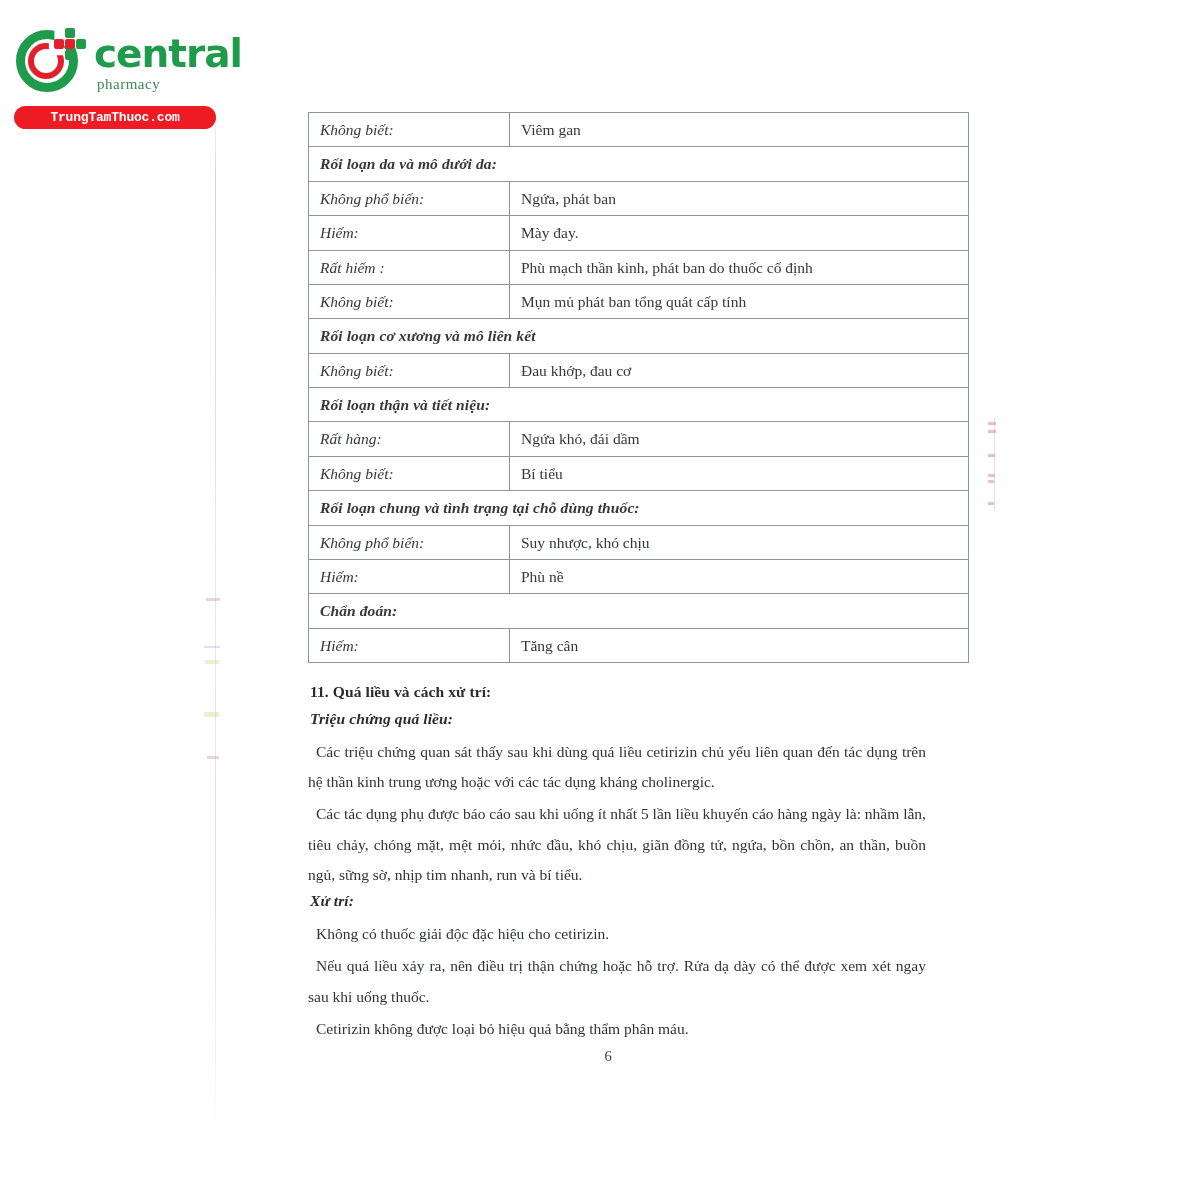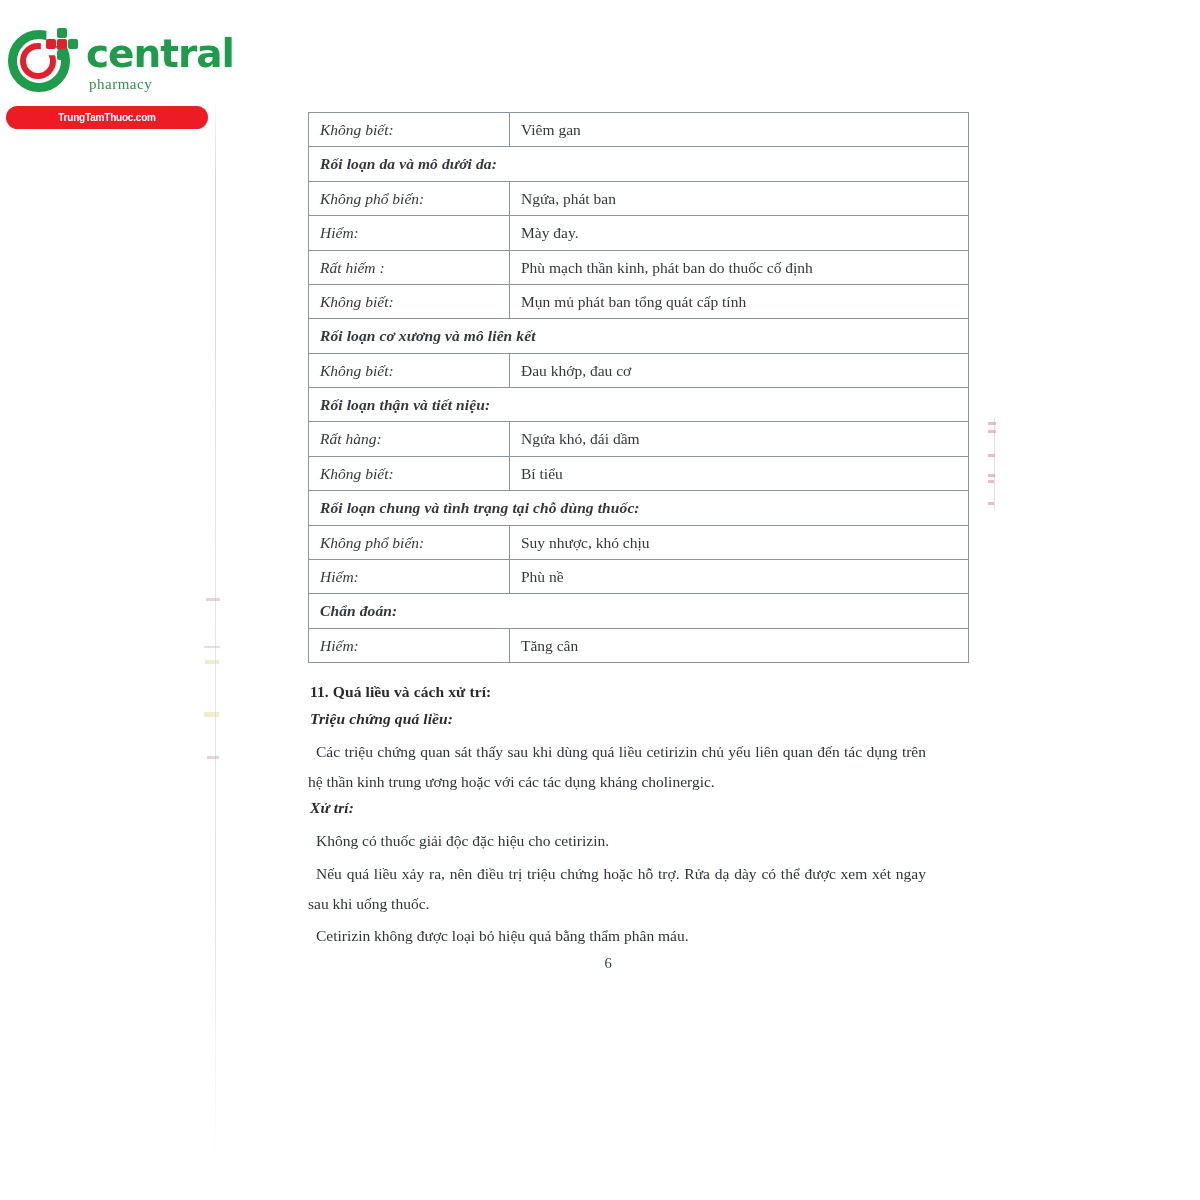--- a/index.html
+++ b/index.html
@@ -50,21 +50,21 @@
   }
   .right-marks .v {
     left: 6px; top: 0;
     width: 1px; height: 92px;
     background: rgba(220,175,185,.45);
   }
 
   
   .logo-block {
     position: absolute;
-    left: 6px; top: 26px;
+    left: 14px; top: 26px;
     width: 210px;
   }
   .logo-row {
     display: flex;
     align-items: center;
     height: 74px;
   }
   .logo-mark {
     width: 74px; height: 74px;
     position: relative;
@@ -130,22 +130,22 @@
     margin-top: 6px;
     width: 202px;
     height: 23px;
     background: #ed1c24;
     border-radius: 12px;
     display: flex;
     align-items: center;
     justify-content: center;
   }
   .site-badge span {
-    font-family: Liberation Sans, sans-serif;
-    font-size: 10px;
+    font-family: Liberation Mono, monospace;
+    font-size: 13px;
     font-weight: 700;
     color: #ffffff;
     letter-spacing: -.2px;
   }
 
   
   .doc {
     position: absolute;
     left: 308px; top: 112px;
     width: 618px;
@@ -310,20 +310,21 @@
           <td class="col-freq">Hiếm:</td>
           <td class="col-term">Tăng cân</td>
         </tr>
       </tbody>
   </table>
 
   <div class="body-text">
     <div class="h-num">11. Quá liều và cách xử trí:</div>
     <div class="h-ital">Triệu chứng quá liều:</div>
     <p class="para">Các triệu chứng quan sát thấy sau khi dùng quá liều cetirizin chủ yếu liên quan đến tác dụng trên hệ thần kinh trung ương hoặc với các tác dụng kháng cholinergic.</p>
+    <p class="para">Các tác dụng phụ được báo cáo sau khi uống ít nhất 5 lần liều khuyến cáo hàng ngày là: nhầm lẫn, tiêu chảy, chóng mặt, mệt mỏi, nhức đầu, khó chịu, giãn đồng tử, ngứa, bồn chồn, an thần, buồn ngủ, sững sờ, nhịp tim nhanh, run và bí tiểu.</p>
     <div class="h-ital">Xử trí:</div>
     <p class="para last">Không có thuốc giải độc đặc hiệu cho cetirizin.</p>
-    <p class="para">Nếu quá liều xảy ra, nên điều trị triệu chứng hoặc hỗ trợ. Rửa dạ dày có thể được xem xét ngay sau khi uống thuốc.</p>
+    <p class="para">Nếu quá liều xảy ra, nên điều trị thận chứng hoặc hỗ trợ. Rửa dạ dày có thể được xem xét ngay sau khi uống thuốc.</p>
     <p class="para last">Cetirizin không được loại bỏ hiệu quả bằng thẩm phân máu.</p>
     <div class="page-no">6</div>
   </div>
 
 </div>
 
 </body></html>

